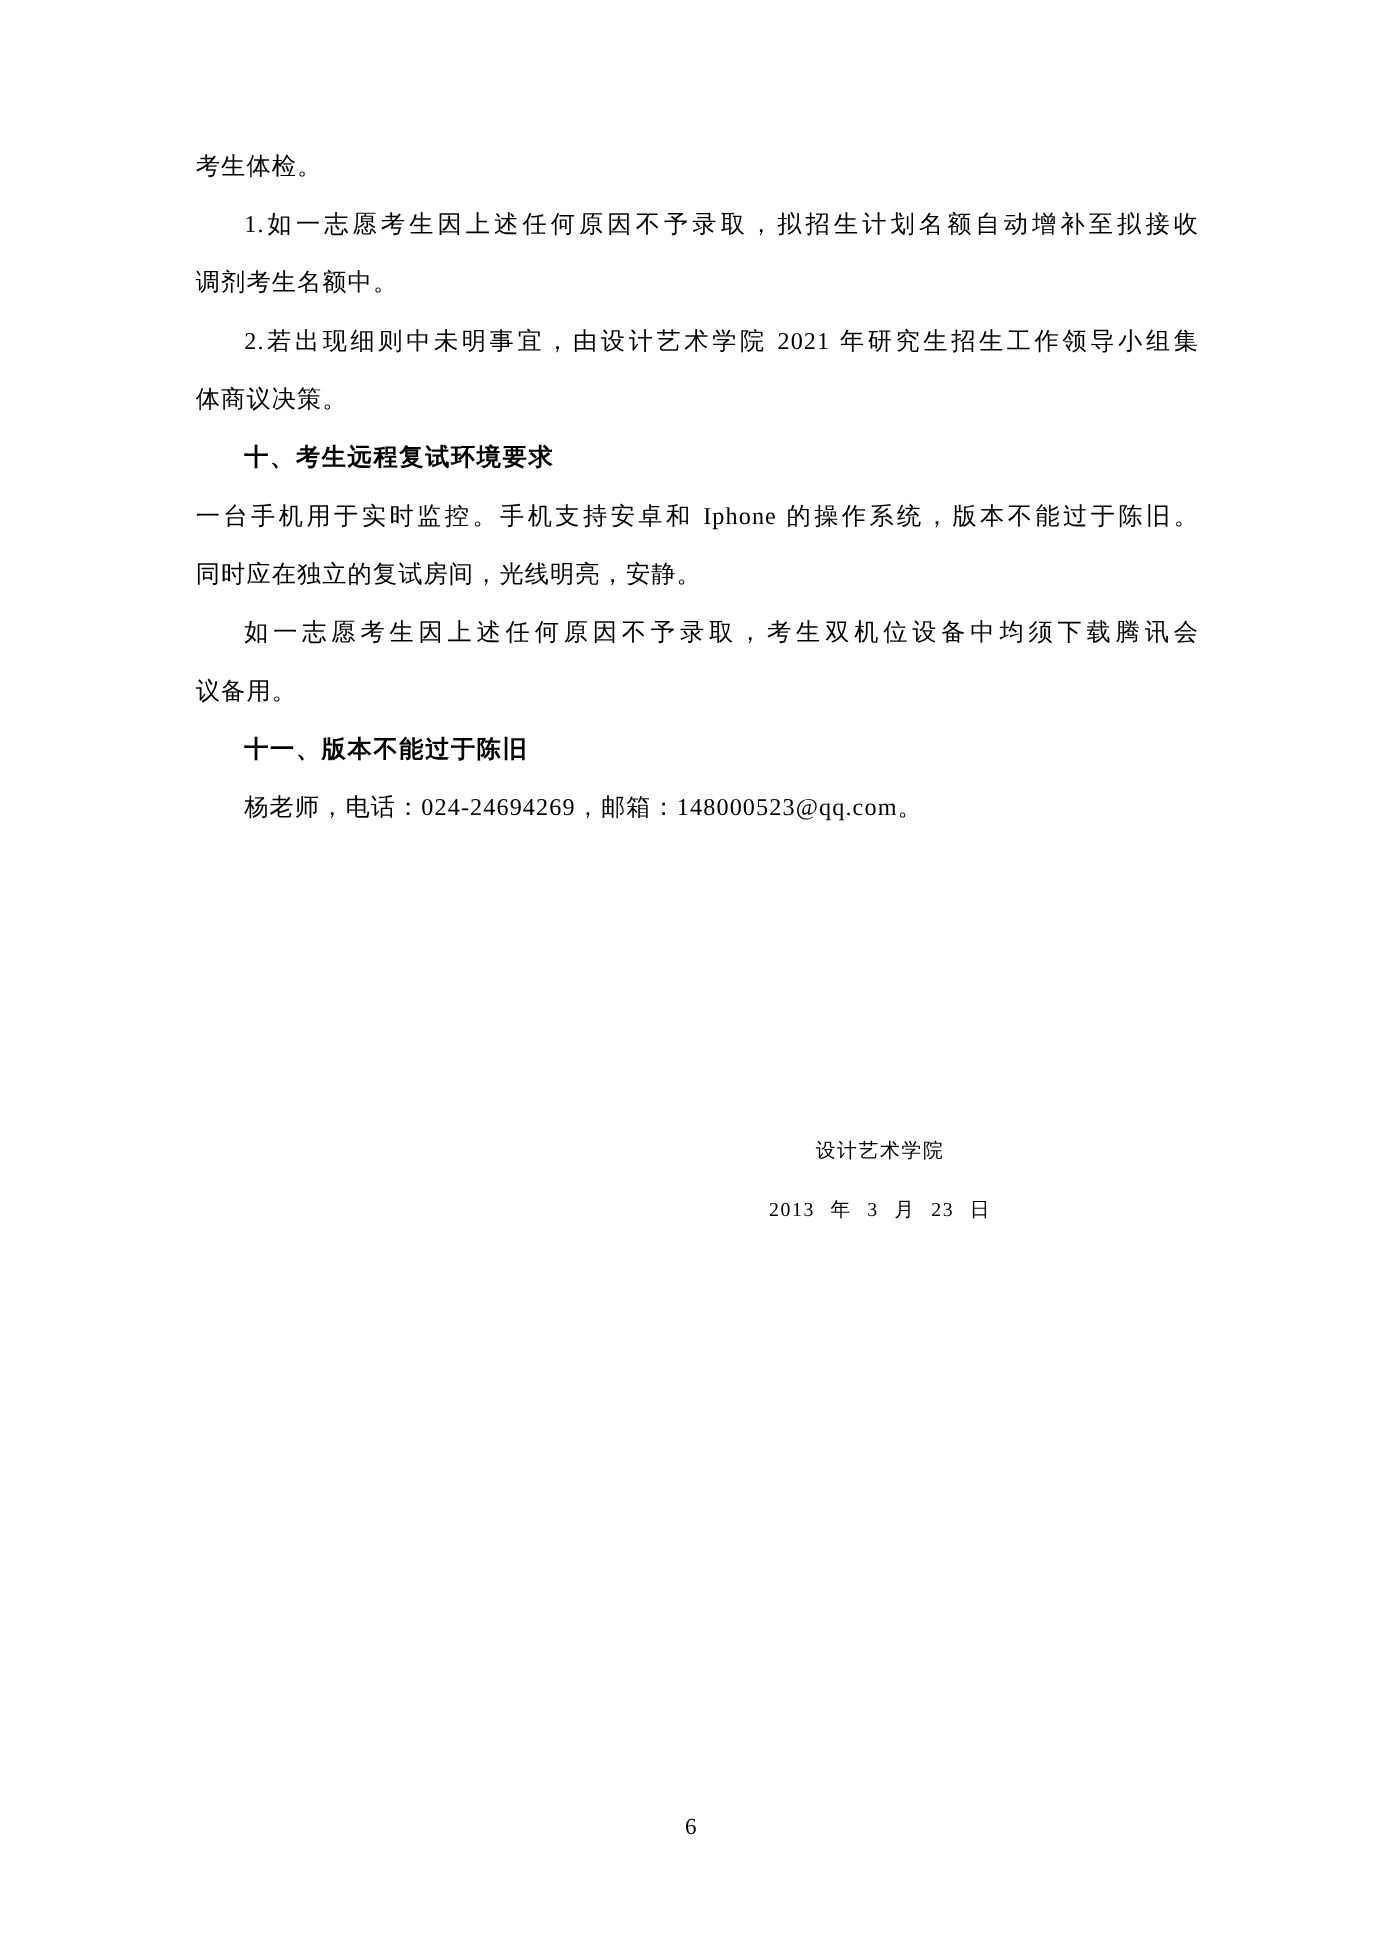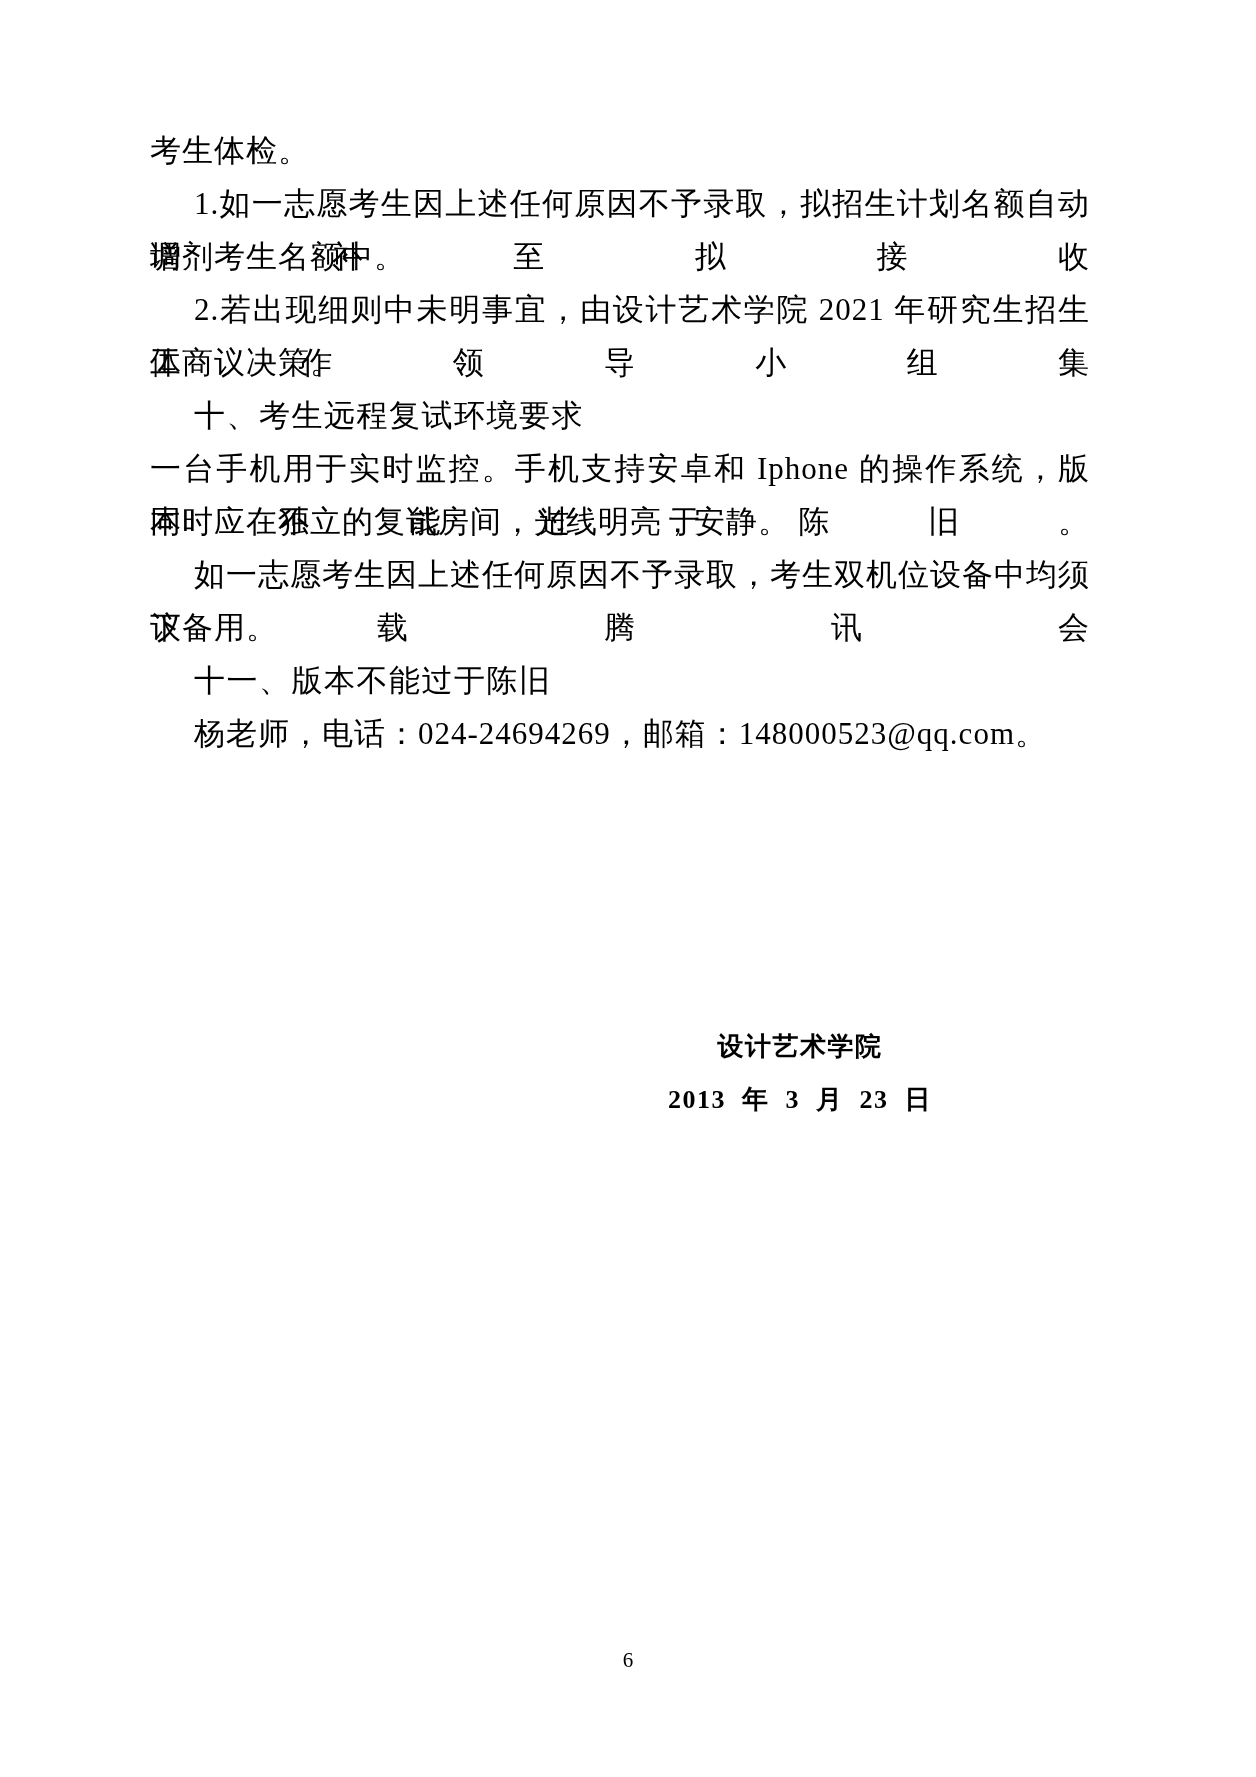--- a/index.html
+++ b/index.html
@@ -16,50 +16,51 @@
     font-family: "Liberation Serif", "DejaVu Serif", serif;
     overflow: hidden;
   }
   .content {
     position: absolute;
     left: 150px;
     top: 124px;
     width: 940px;
   }
   .line {
-    font-size: 31px;
+    font-size: 22px;
     line-height: 53px;
     height: 53px;
     white-space: nowrap;
     letter-spacing: 1px;
+    margin-left: 28px;
   }
   .line.justify {
     white-space: normal;
     text-align: justify;
     text-align-last: justify;
   }
   .line.indent {
     text-indent: 44px;
   }
   .line.bold {
-    font-weight: normal;
+    font-weight: bold;
     letter-spacing: 1.5px;
   }
   .signature {
     position: absolute;
     left: 500px;
     top: 1020px;
     width: 600px;
     text-align: center;
   }
   .signature .sig-line {
-    font-size: 26px;
+    font-size: 18px;
     line-height: 53px;
     height: 53px;
-    font-weight: bold;
+    font-weight: normal;
     letter-spacing: 1.5px;
   }
   .signature .sig-date {
     word-spacing: 8px;
   }
   .footer {
     position: absolute;
     left: 0;
     top: 1645px;
     width: 100%;

